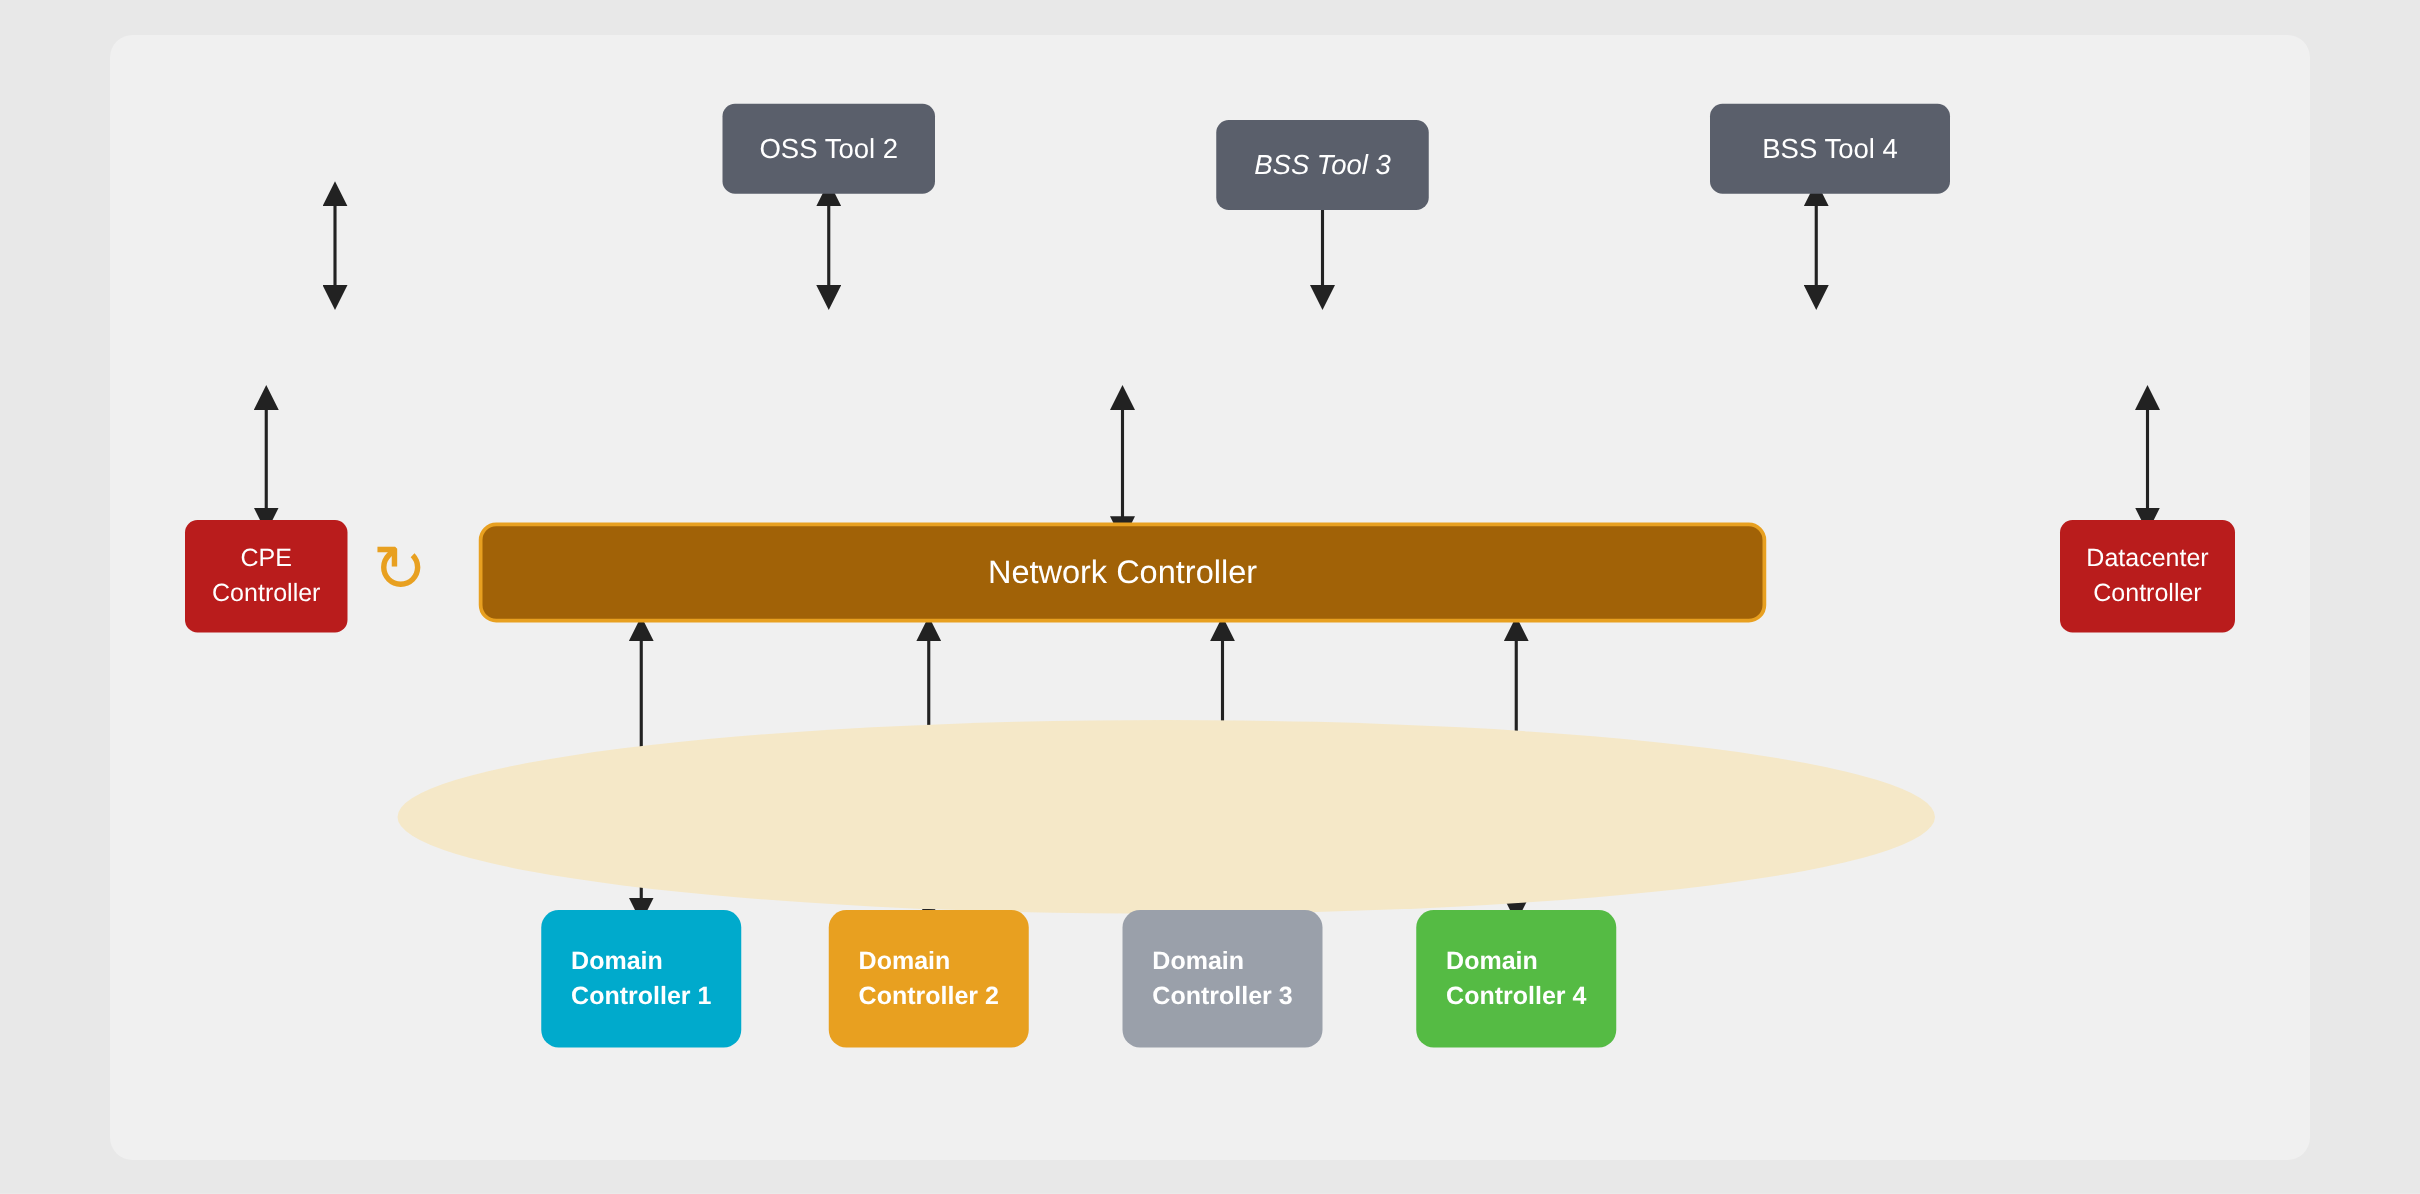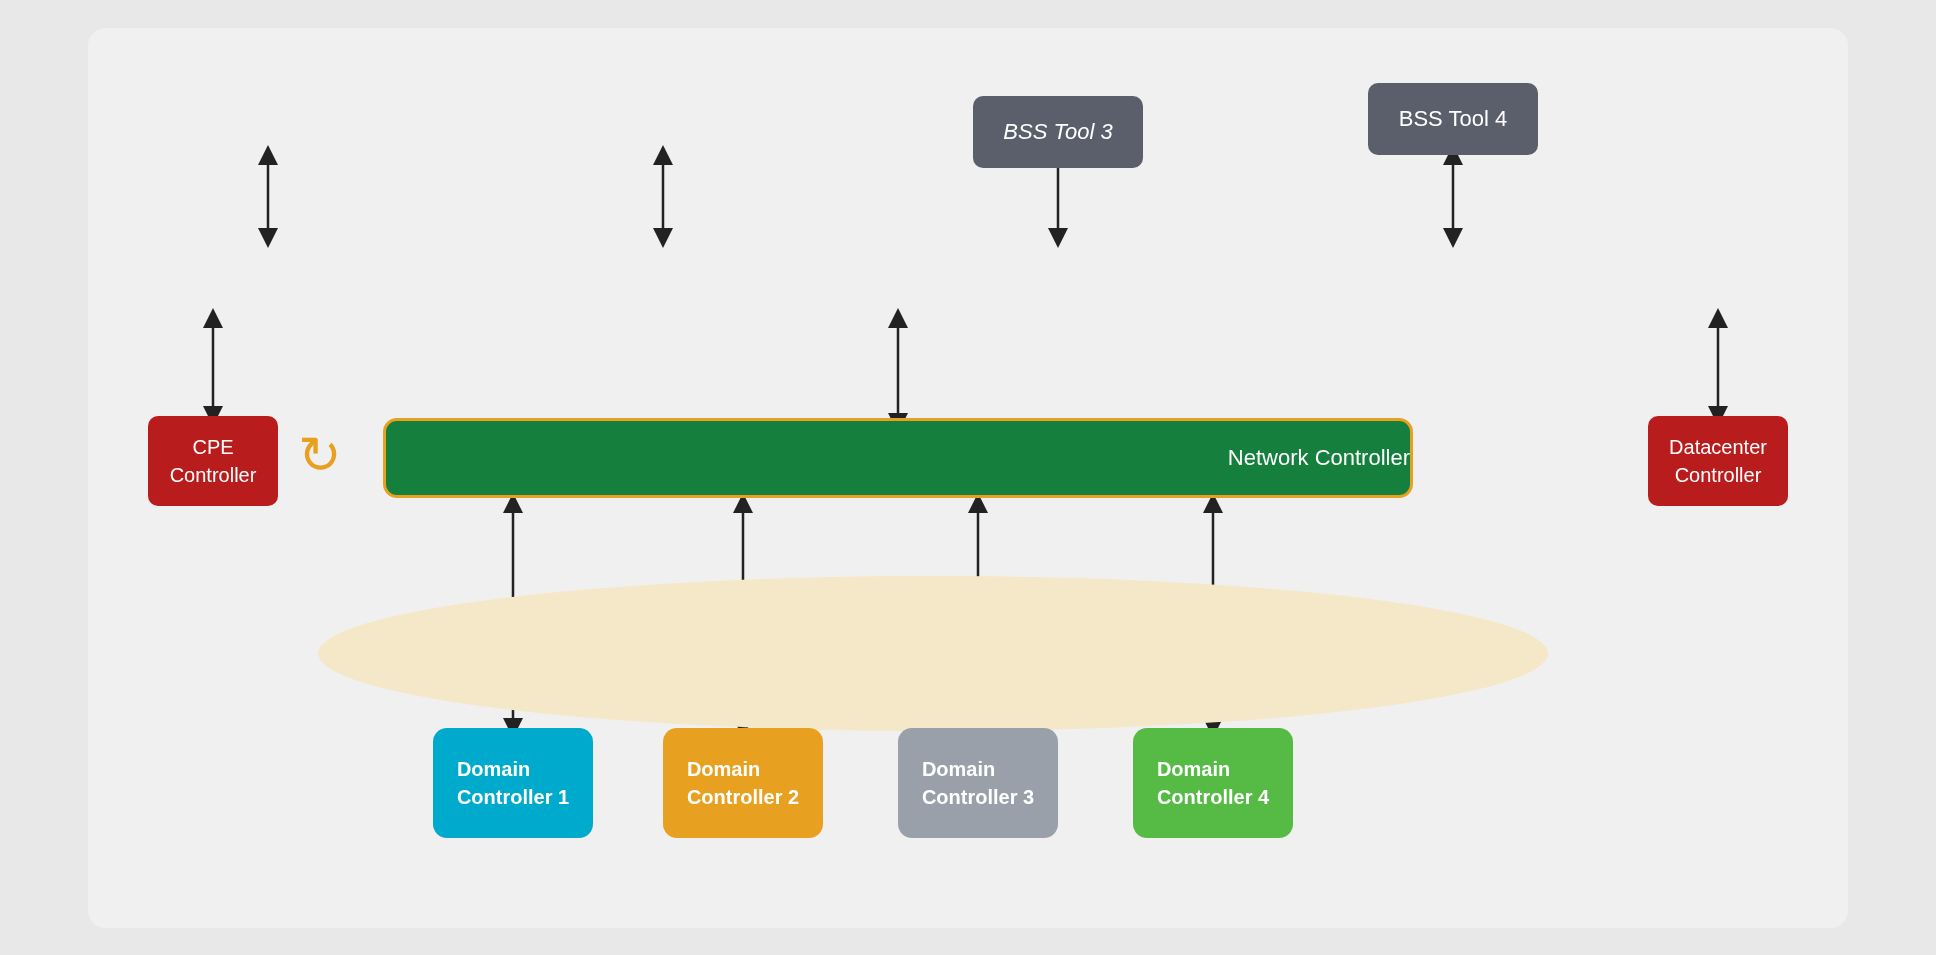--- a/index.html
+++ b/index.html
@@ -39,27 +39,27 @@
       display: flex;
       align-items: center;
       justify-content: center;
       font-size: 26px;
       color: #2a5080;
       font-weight: 500;
     }
     
     .network-controller {
       position: absolute;
-      background: #15803d;
+      background: #a16207;
       border: 3px solid #e8a020;
       border-radius: 14px;
       display: flex;
       align-items: center;
-      justify-content: flex-end;
-      font-size: 22px;
+      justify-content: center;
+      font-size: 26px;
       color: white;
       font-weight: 500;
     }
     
     .side-controller {
       position: absolute;
       background: #b91c1c;
       color: white;
       border-radius: 10px;
       padding: 18px 22px;
@@ -134,24 +134,27 @@
 
     <line x1="425" y1="475" x2="425" y2="700" stroke="#222" stroke-width="2.5" marker-start="url(#arrowhead-start)" marker-end="url(#arrowhead-end)"></line>
 
     <line x1="655" y1="475" x2="655" y2="700" stroke="#222" stroke-width="2.5" marker-start="url(#arrowhead-start)" marker-end="url(#arrowhead-end)"></line>
 
     <line x1="890" y1="475" x2="890" y2="700" stroke="#222" stroke-width="2.5" marker-start="url(#arrowhead-start)" marker-end="url(#arrowhead-end)"></line>
 
     <line x1="1125" y1="475" x2="1125" y2="700" stroke="#222" stroke-width="2.5" marker-start="url(#arrowhead-start)" marker-end="url(#arrowhead-end)"></line>
   </svg>
 
+  <div class="tool-box" style="left:490px; top:55px; width:170px; height:72px; display:flex; align-items:center; justify-content:center;">
+    <span>OSS Tool 2</span>
+  </div>
   <div class="tool-box" style="left:885px; top:68px; width:170px; height:72px; display:flex; align-items:center; justify-content:center;font-style:italic;">
     <span>BSS Tool 3</span>
   </div>
-  <div class="tool-box" style="left:1280px; top:55px; width:170px; height:72px; display:flex; align-items:center; justify-content:center;">
+  <div class="tool-box" style="left:1280px; top:55px; width:192px; height:72px; display:flex; align-items:center; justify-content:center;">
     <span>BSS Tool 4</span>
   </div>
 
 
   <div class="side-controller" style="left:60px; top:388px; width:130px; height:90px; display:flex; align-items:center; justify-content:center;">
     <span>CPE<br>Controller</span>
   </div>
 
   <div class="sync-icon" style="left:210px; top:397px;">↻</div>
 

